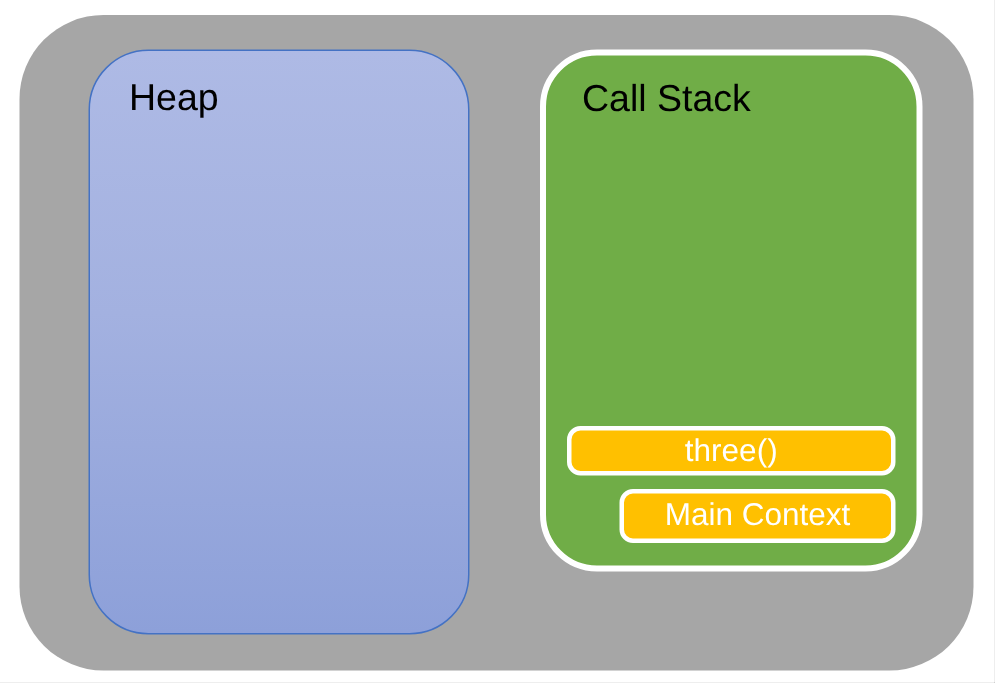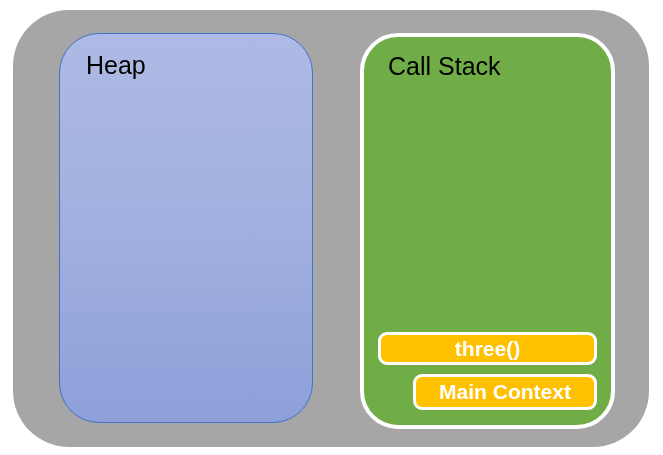--- a/index.html
+++ b/index.html
@@ -33,21 +33,21 @@
     box-sizing: border-box;
     background: linear-gradient(180deg, #aebae5 0%, #a3b1e0 45%, #8da0d9 100%);
     border: 1.5px solid #4472c4;
     border-radius: 40px;
   }
   .stack-box {
     position: absolute;
     left: 347px;
     top: 23px;
     width: 255px;
-    height: 396px;
+    height: 348px;
     box-sizing: border-box;
     background: #70ad47;
     border: 4px solid #ffffff;
     border-radius: 38px;
   }
   .box-label {
     position: absolute;
     top: 17px;
     left: 26px;
     font-size: 25px;
@@ -73,21 +73,21 @@
     border-radius: 9px;
     background: #ffc000;
     display: flex;
     align-items: center;
     justify-content: center;
   }
   .frame-top { height: 33px; }
   .frame-bottom { height: 36px; margin-left: 35px; }
   .frame-label {
     color: #ffffff;
-    font-weight: bold;
+    font-weight: normal;
     font-size: 21px;
     white-space: nowrap;
   }
 </style>
 </head>
 <body>
 
 <div class="canvas">
   <div class="memory-container">
 

